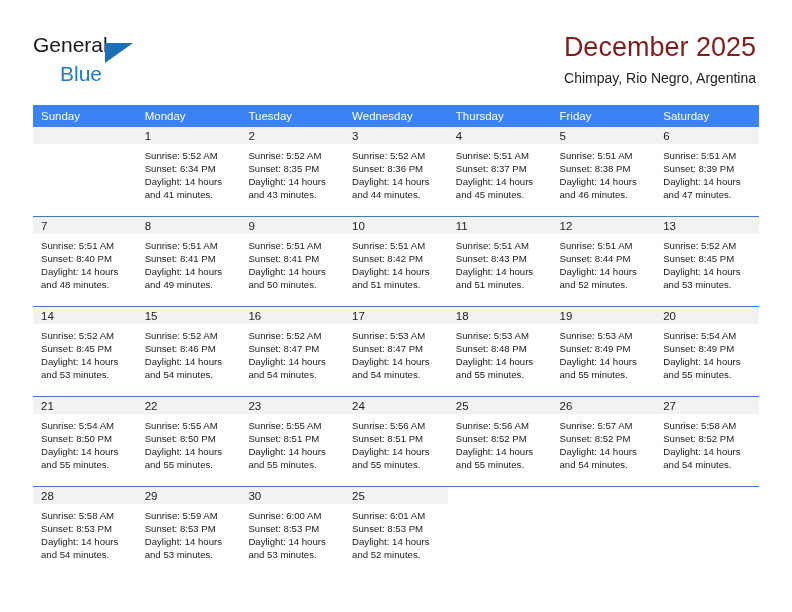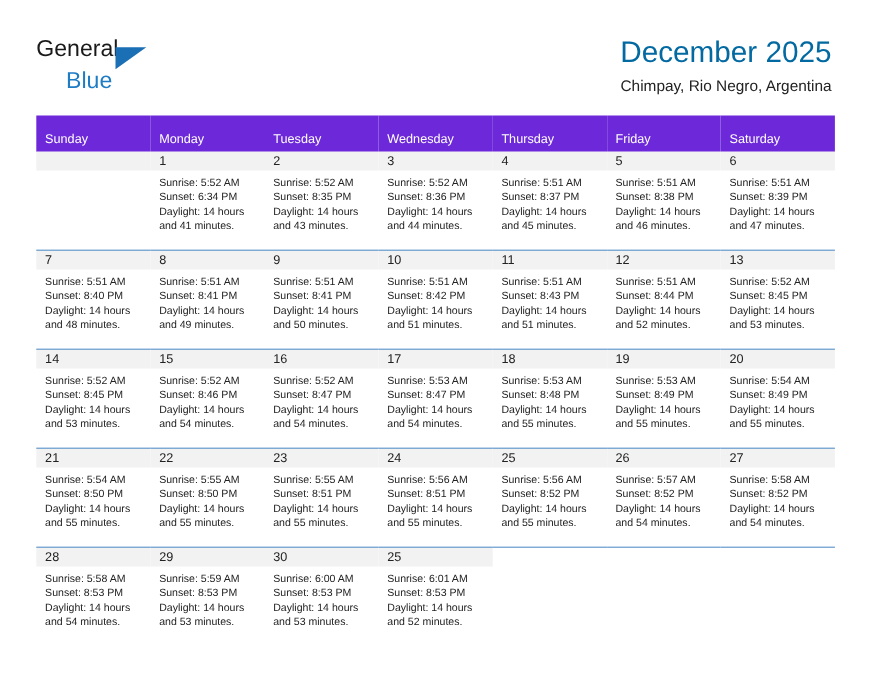--- a/index.html
+++ b/index.html
@@ -66,21 +66,21 @@
 
   .title-block {
     position: absolute;
     right: 36px;
     top: 31px;
     text-align: right;
   }
   .month-title {
     font-size: 27px;
     font-weight: normal;
-    color: #0369a1;
+    color: #7f1d1d;
     line-height: 32px;
     white-space: nowrap;
   }
   .location-sub {
     font-size: 14px;
     color: #222222;
     line-height: 20px;
     margin-top: 5px;
     white-space: nowrap;
   }
@@ -93,26 +93,26 @@
     width: 726px;
   }
   table.cal {
     border-collapse: collapse;
     table-layout: fixed;
     width: 726px;
   }
   table.cal col { width: 103.71px; }
 
   thead th {
-    background: #6d28d9;
+    background: #3b82f6;
     color: #ffffff;
     font-size: 11.5px;
     font-weight: normal;
     text-align: left;
-    padding: 16px 0 5px 8px;
+    padding: 5px 0 5px 8px;
     height: 11px;
     border: none;
   }
 
   tbody tr.week-row > td {
     vertical-align: top;
     padding: 0;
     border-top: 1.4px solid #3b7dbf;
     background: #ffffff;
     height: 89px;

